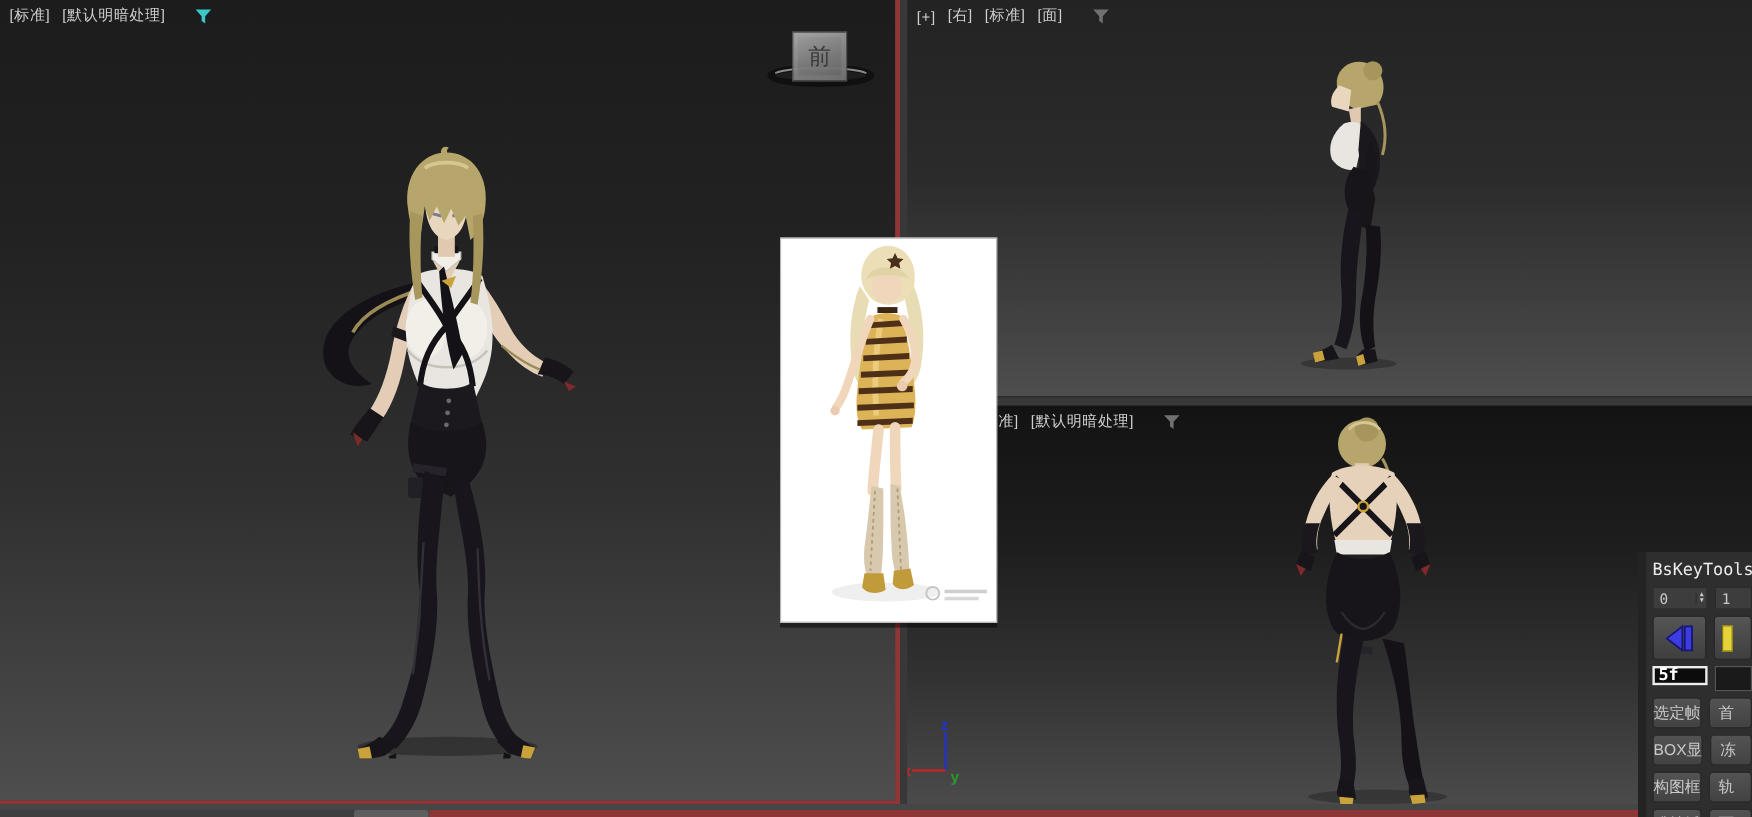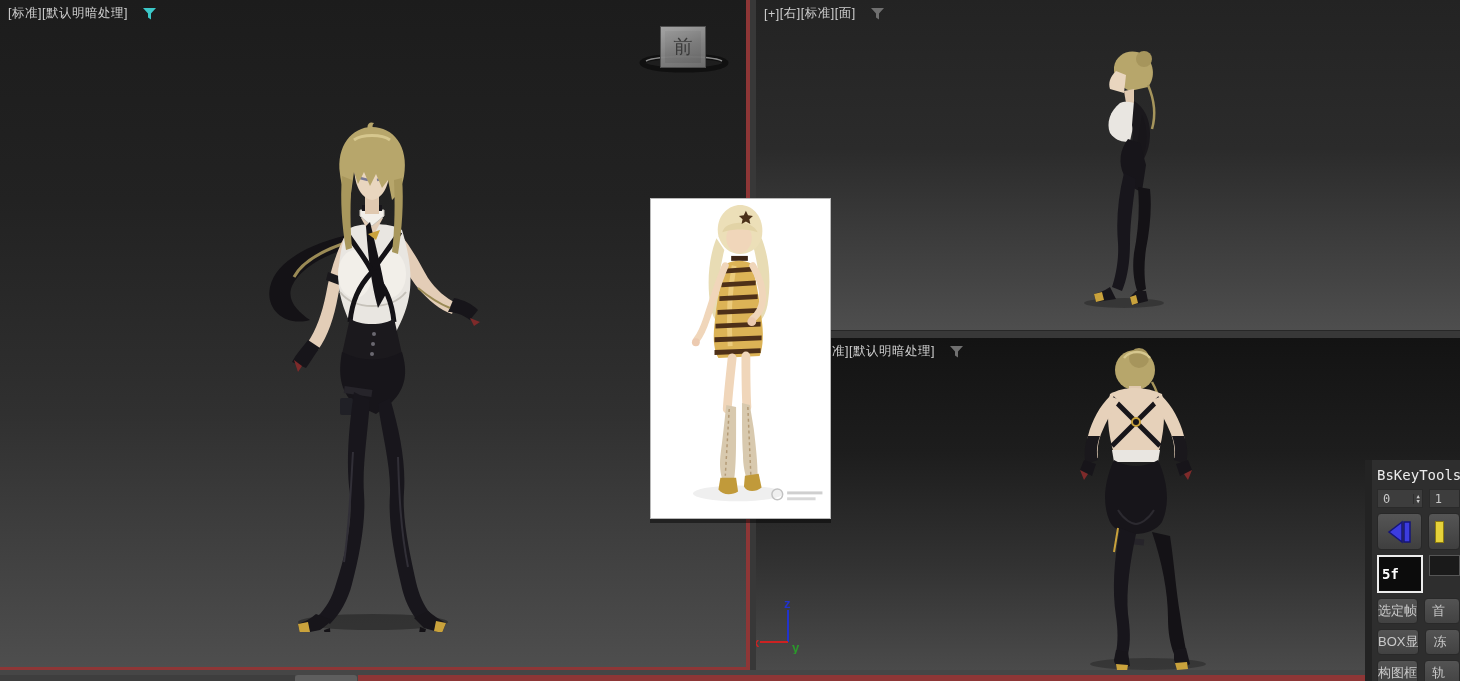--- a/index.html
+++ b/index.html
@@ -11,21 +11,21 @@
   .vp-front { left:0; top:0; width:750px; height:670px;
     background:linear-gradient(180deg,#1c1c1c 0%,#222 30%,#303030 62%,#4e4e4e 100%);
     border-right:4px solid #8e3636; border-bottom:3px solid #8e3636; }
   .col-divider { position:absolute; left:750px; top:0; width:6px; height:672px; background:#383838; }
   .vp-right { left:756px; top:0; width:704px; height:330px;
     background:linear-gradient(180deg,#232323 0%,#2b2b2b 45%,#464646 88%,#4e4e4e 100%); }
   .row-divider { position:absolute; left:756px; top:330px; width:704px; height:8px; background:#383838; border-top:1px solid #272727; }
   .vp-persp { left:756px; top:338px; width:704px; height:334px;
     background:linear-gradient(180deg,#131313 0%,#1d1d1d 34%,#323232 68%,#4b4b4b 100%); }
 
-  .vp-label { position:absolute; top:5px; display:flex; align-items:center; 
+  .vp-label { position:absolute; top:5px; display:flex; align-items:center; gap:10px;
     font-size:12.5px; color:#cfcfcf; letter-spacing:0.5px; white-space:nowrap; }
   .vp-label span { cursor:default; }
   .funnel { margin-left:14px; display:block; }
 
   
   .viewcube { position:absolute; left:660px; top:26px; width:46px; height:42px;
     background:linear-gradient(160deg,#a6a6a6,#7e7e7e 55%,#686868);
     border:1px solid #525252; box-shadow:inset 0 0 0 4px rgba(255,255,255,0.07);
     display:flex; align-items:center; justify-content:center;
     color:#3d3d3d; font-size:19px; opacity:0.95; z-index:3; }
@@ -53,21 +53,21 @@
   .kt-spin { width:60px; height:19px; background:#3d3d3d; border:1px solid #2a2a2a;
     display:flex; align-items:center; justify-content:space-between; padding:0 2px 0 5px;
     color:#c8c8c8; font-size:12px; font-family:"DejaVu Sans Mono", monospace; }
   .kt-spin.partial { width:40px; justify-content:flex-start; }
   .kt-arrows { display:flex; flex-direction:column; font-size:5.5px; line-height:5px;
     color:#c9c9c9; border-left:1px solid #2e2e2e; padding-left:2px; }
   .kt-bigbtn { width:60px; height:37px; background:linear-gradient(#555,#3f3f3f);
     border:1px solid #282828; border-radius:4px; display:flex; align-items:center; justify-content:center; }
   .kt-bigbtn.partial { width:40px; justify-content:flex-start; padding-left:6px; }
   .yellow-sliver { display:block; width:9px; height:22px; background:#e6d23a; border:1px solid #8a7a10; }
-  .kt-field { width:58px; height:38px; background:#0c0c0c; border:2px solid #ededed;
+  .kt-field { width:58px; height:16px; background:#0c0c0c; border:2px solid #ededed;
     color:#fff; font-family:"DejaVu Sans Mono", monospace; font-weight:bold; font-size:14px;
     display:flex; align-items:center; padding-left:3px; }
   .kt-field-partial { width:40px; height:21px; background:#1a1a1a; border:1px solid #555; }
   .kbtn { width:62px; height:26px; background:linear-gradient(#535353,#424242);
     border:1px solid #292929; border-radius:4px; color:#c9c9c9; font-size:13px;
     display:flex; align-items:center; justify-content:center; white-space:nowrap; cursor:default;text-align:center; }
   .kbtn.partial { justify-content:flex-start; padding-left:7px; }
 </style>
 </head>
 <body>

